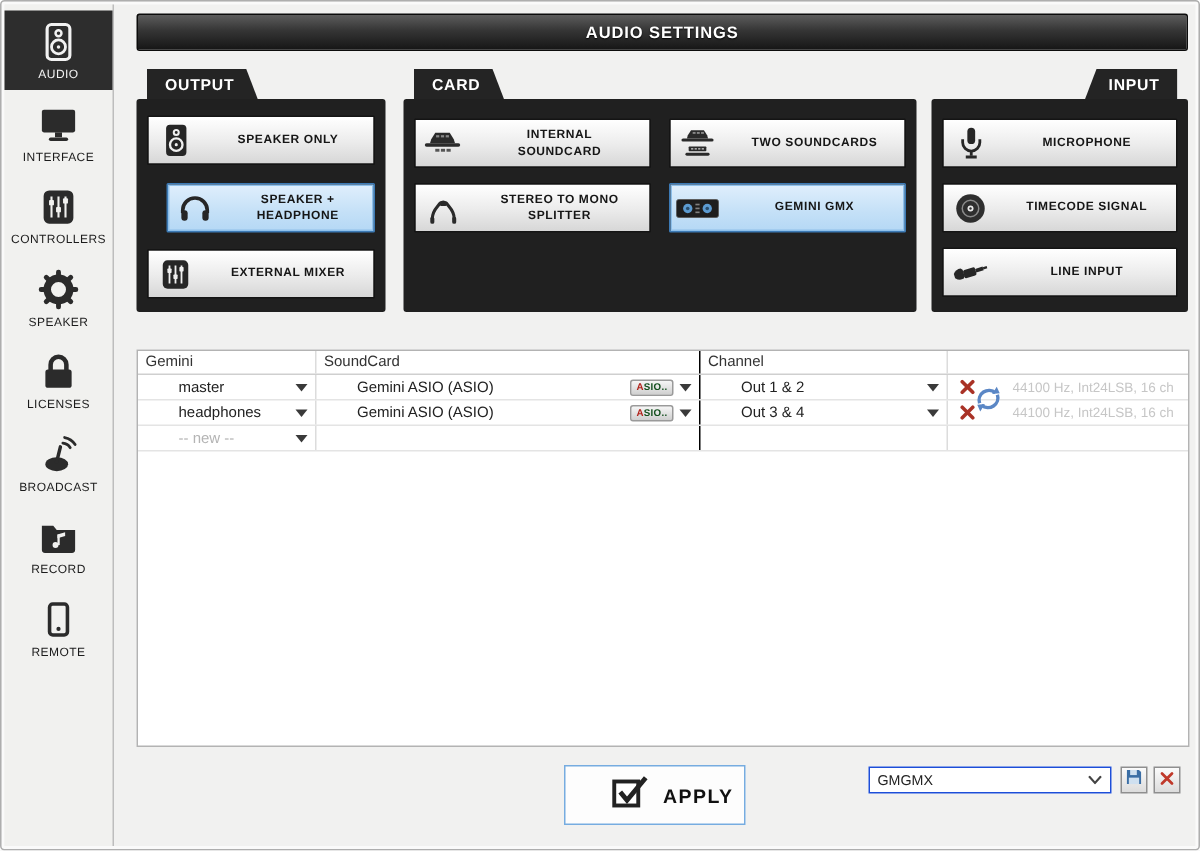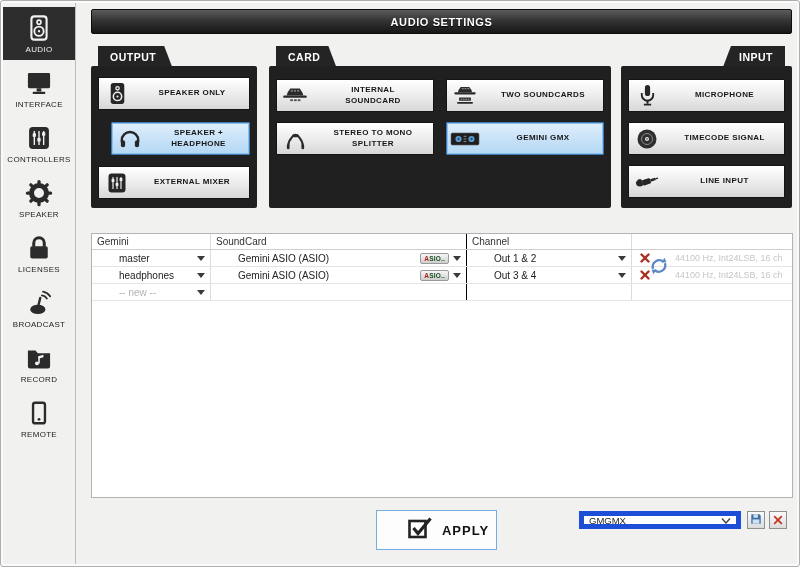--- a/index.html
+++ b/index.html
@@ -101,21 +101,21 @@
   .refresh-float { position:absolute; left:556px; top:21px; width:24px; height:24px; cursor:pointer; }
   
   .apply-btn {
     position:absolute; left:375px; top:509px; width:121px; height:40px;
     background:#fdfdfd; border:1px solid #76ace0; display:flex; align-items:center;
     justify-content:center; gap:9px; cursor:pointer;padding-left:23px;
   }
   .apply-btn .apply-label { font-weight:bold; font-size:13px; letter-spacing:1px; color:#111; }
   .preset-combo {
     position:absolute; left:578px; top:510px; width:162px; height:18px;
-    background:#fff; border:5px solid #1d4ed8; display:flex; align-items:center;
+    background:#fff; border:1px solid #1d4ed8; display:flex; align-items:center;
     font-size:9.5px; color:#222; padding:0 5px; cursor:pointer;
   }
   .preset-combo .combo-text { flex:1; }
   .mini-btn {
     position:absolute; top:510px; width:18px; height:18px;
     background:linear-gradient(180deg,#fbfbfb,#dcdcdc); border:1px solid #8f8f8f;
     display:flex; align-items:center; justify-content:center; cursor:pointer;
   }
   .save-btn { left:746px; }
   .close-btn { left:768px; }

